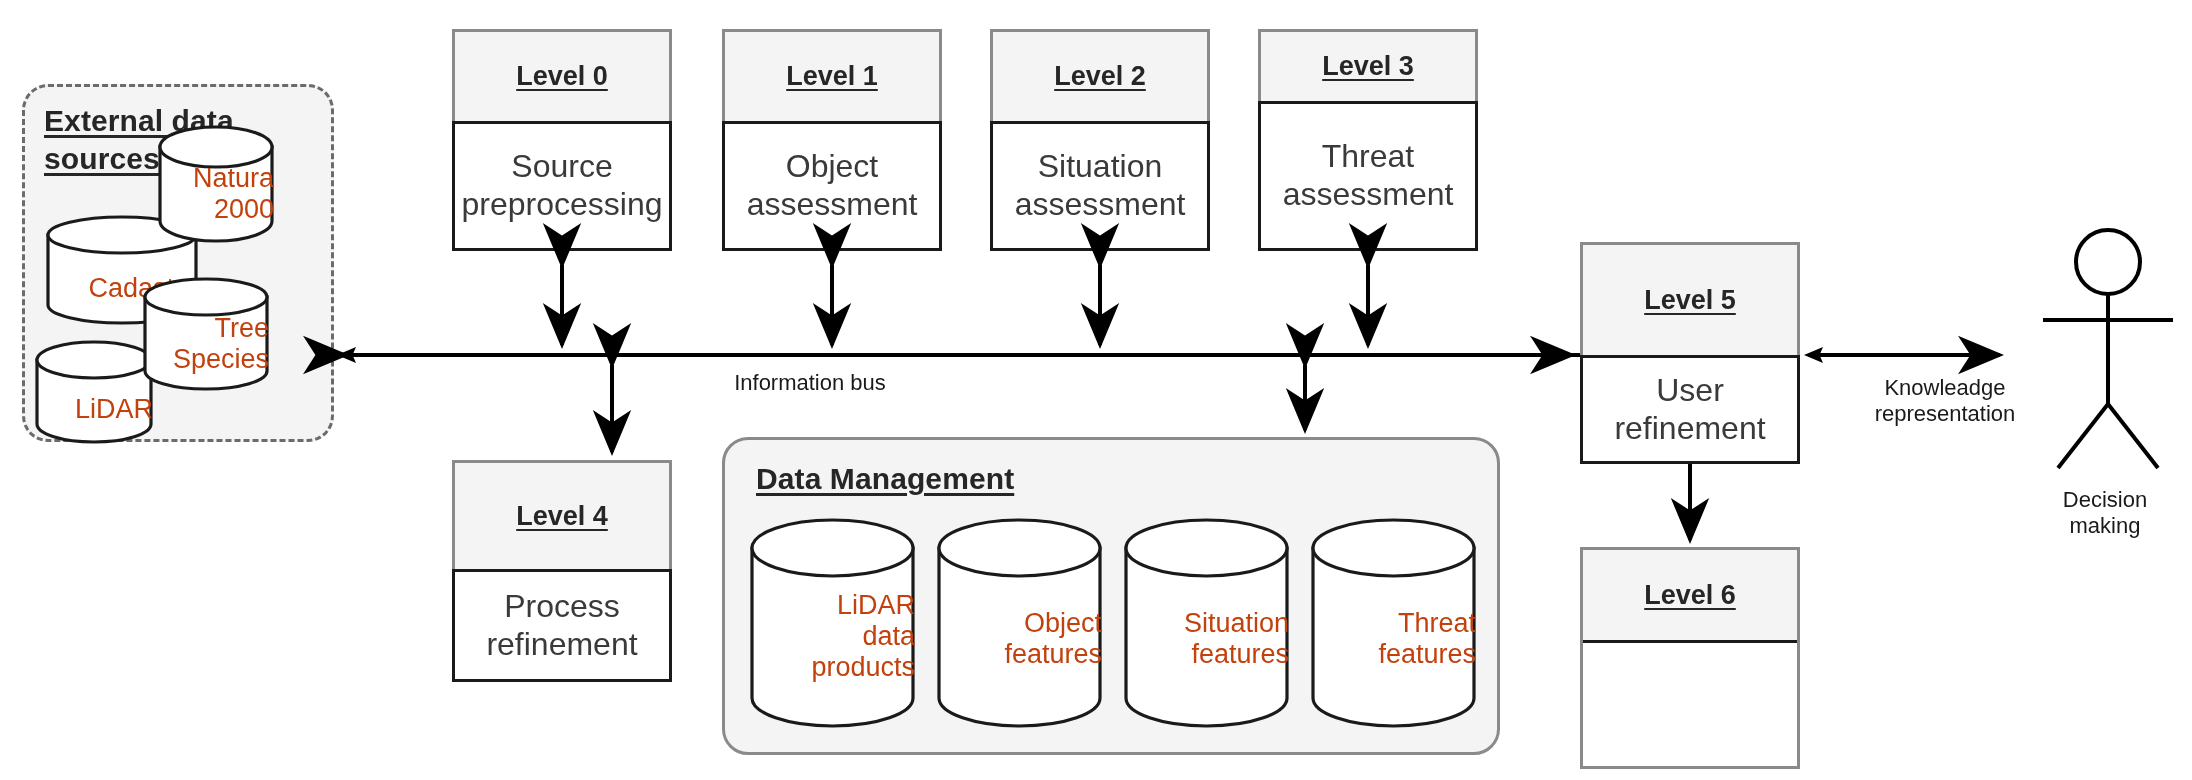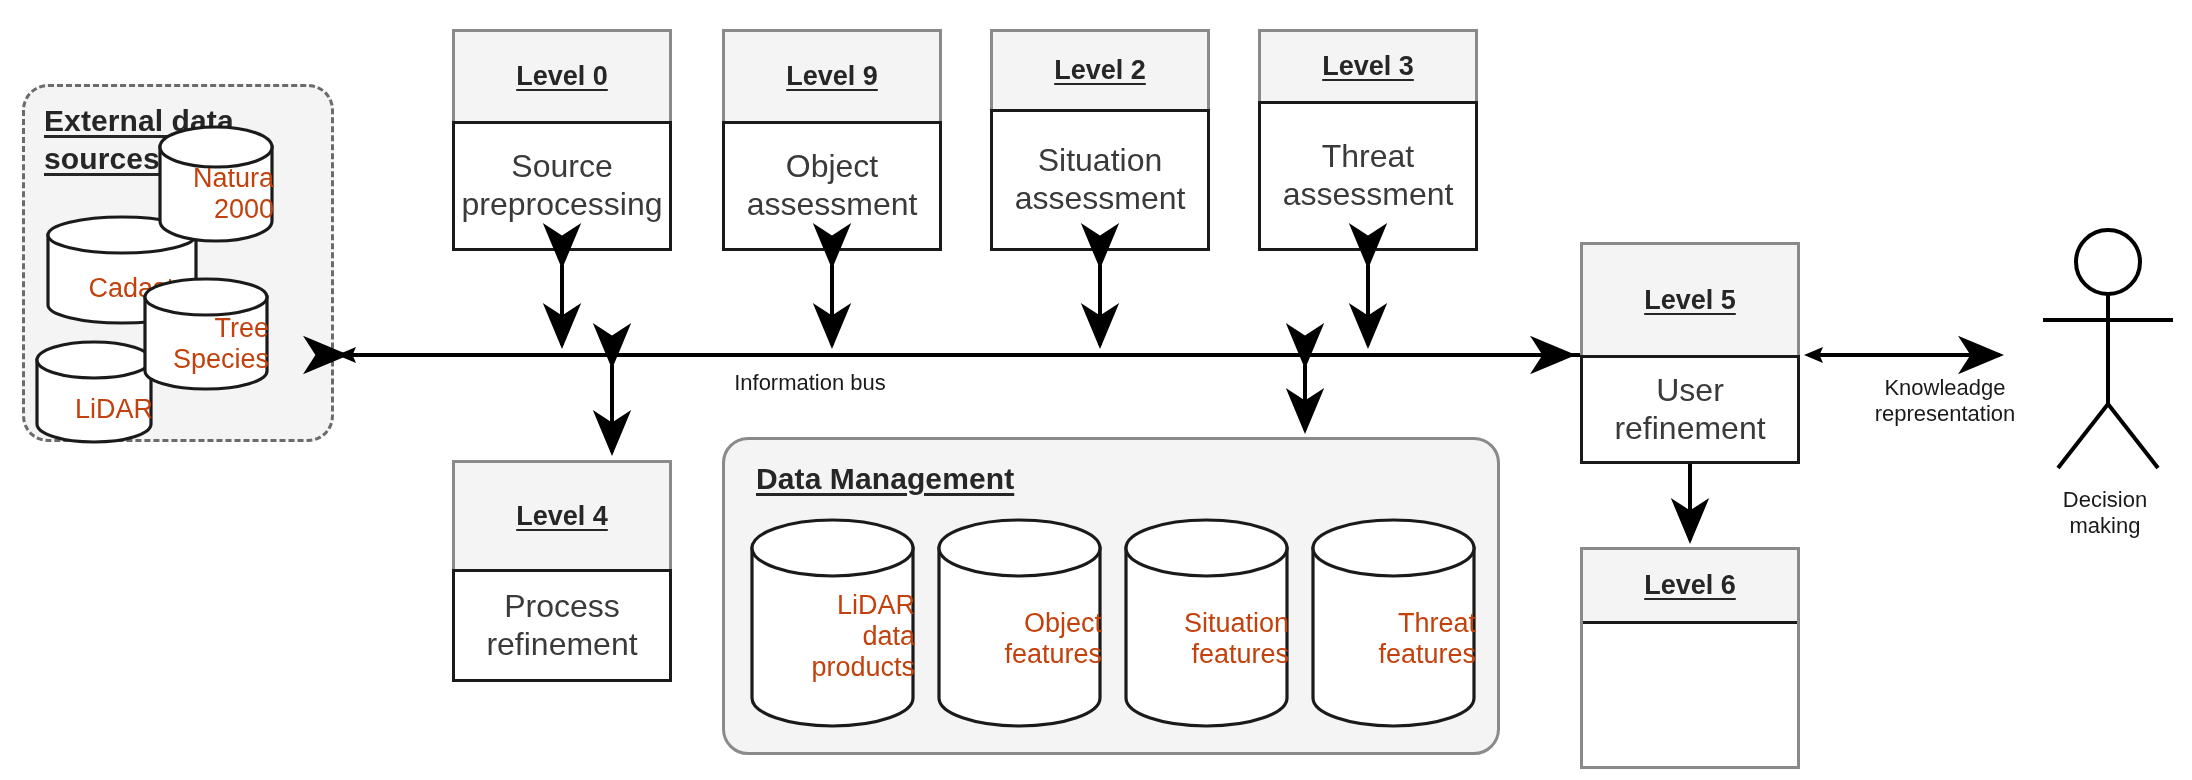--- a/index.html
+++ b/index.html
@@ -135,28 +135,28 @@
   <div class="levelbox hdr-grey" style="left:452px;top:29px;width:220px;height:222px;">
     <div class="lv-head" style="height:92px;">
       <span>Level 0</span>
     </div>
     <div class="lv-body">Source
 preprocessing</div>
   </div>
 
   <div class="levelbox hdr-grey" style="left:722px;top:29px;width:220px;height:222px;">
     <div class="lv-head" style="height:92px;">
-      <span>Level 9</span>
+      <span>Level 1</span>
     </div>
     <div class="lv-body">Object
 assessment</div>
   </div>
 
   <div class="levelbox hdr-grey" style="left:990px;top:29px;width:220px;height:222px;">
-    <div class="lv-head" style="height:80px;">
+    <div class="lv-head" style="height:92px;">
       <span>Level 2</span>
     </div>
     <div class="lv-body">Situation
 assessment</div>
   </div>
 
   <div class="levelbox hdr-grey" style="left:1258px;top:29px;width:220px;height:222px;">
     <div class="lv-head" style="height:72px;">
       <span>Level 3</span>
     </div>
@@ -174,21 +174,21 @@
 
   <div class="levelbox hdr-grey" style="left:1580px;top:242px;width:220px;height:222px;">
     <div class="lv-head" style="height:113px;">
       <span>Level 5</span>
     </div>
     <div class="lv-body">User
 refinement</div>
   </div>
 
   <div class="levelbox hdr-grey" style="left:1580px;top:547px;width:220px;height:222px;">
-    <div class="lv-head" style="height:74px;">
+    <div class="lv-head" style="height:93px;">
       <span>Level 6</span>
     </div>
   </div>
 
   <div class="abs group-solid" style="left:722px;top:437px;width:778px;height:318px;"></div>
   <div class="group-title" style="left:756px;top:460px;width:420px;">Data Management</div>
 
   <div class="cyl" style="left:750px;top:518px;width:165px;height:210px;">
     <svg width="165" height="210" viewBox="0 0 165 210" aria-hidden="true">
       <path d="M2,30 L2,180 A80.5,28 0 0 0 163,180 L163,30 Z" fill="#fff" stroke="#1a1a1a" stroke-width="3.2"></path>

